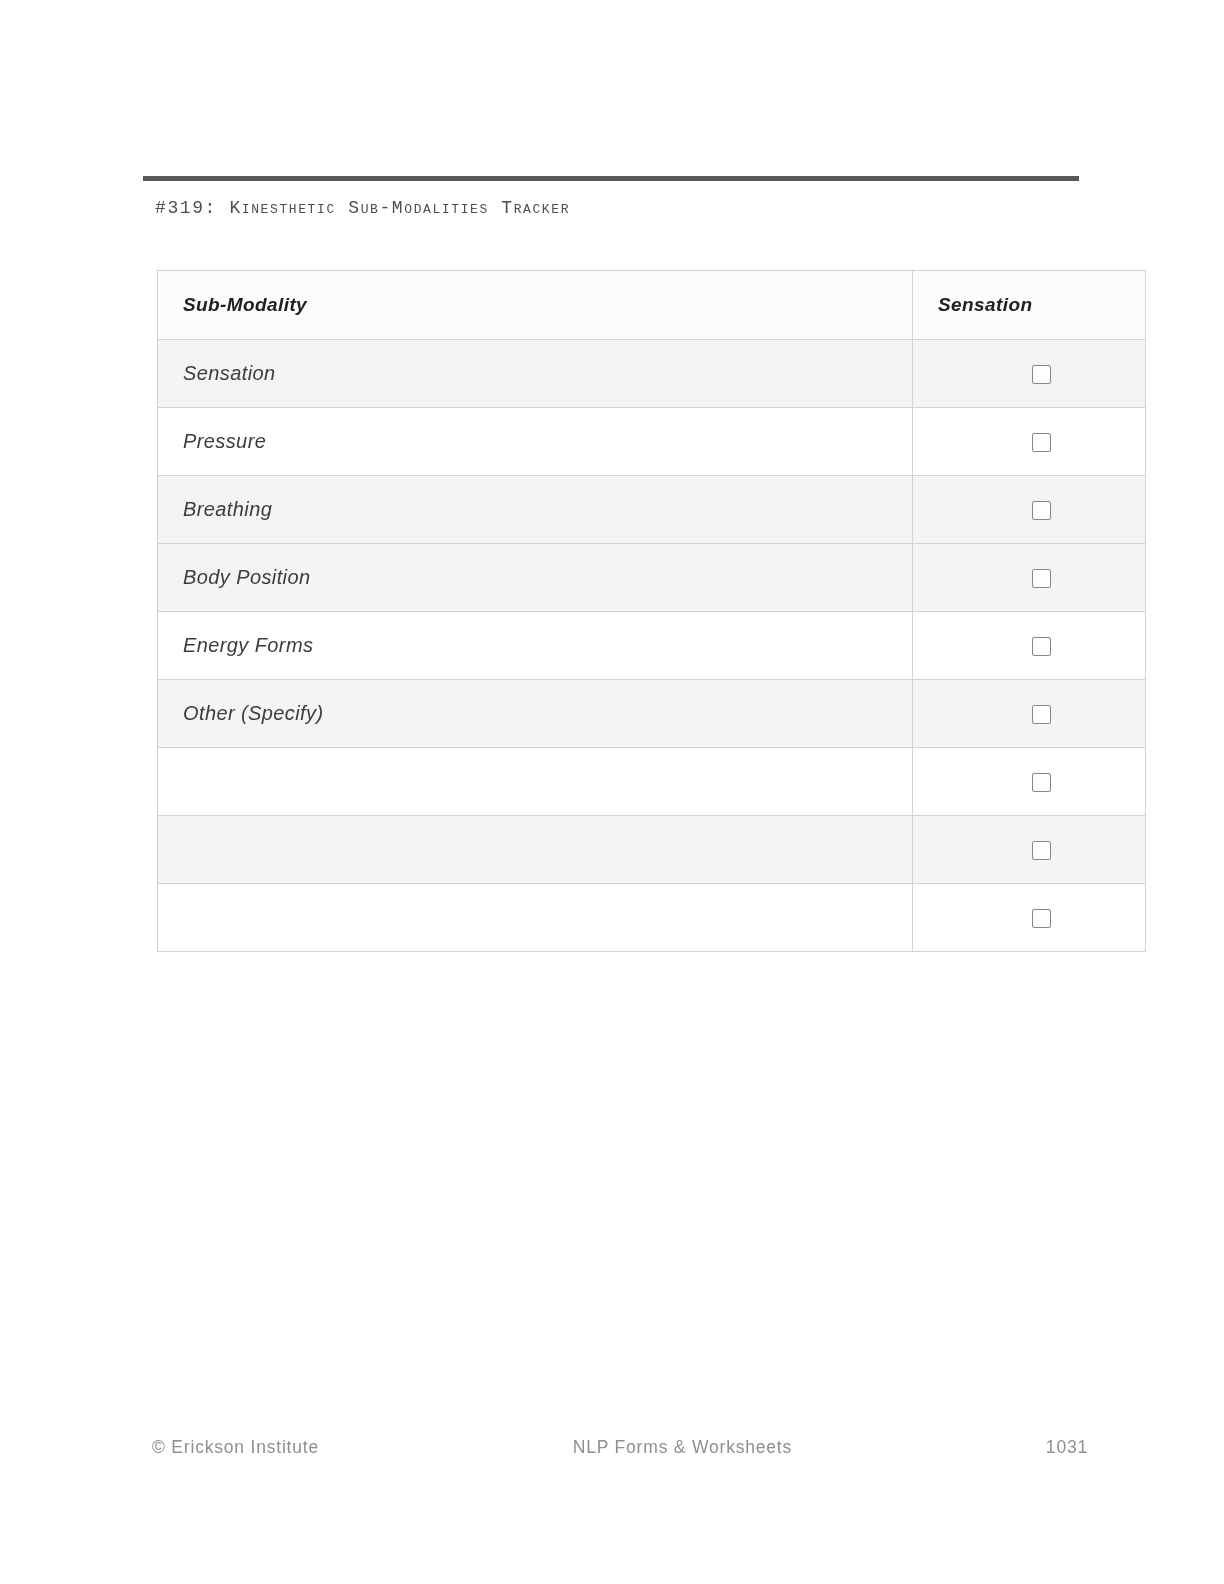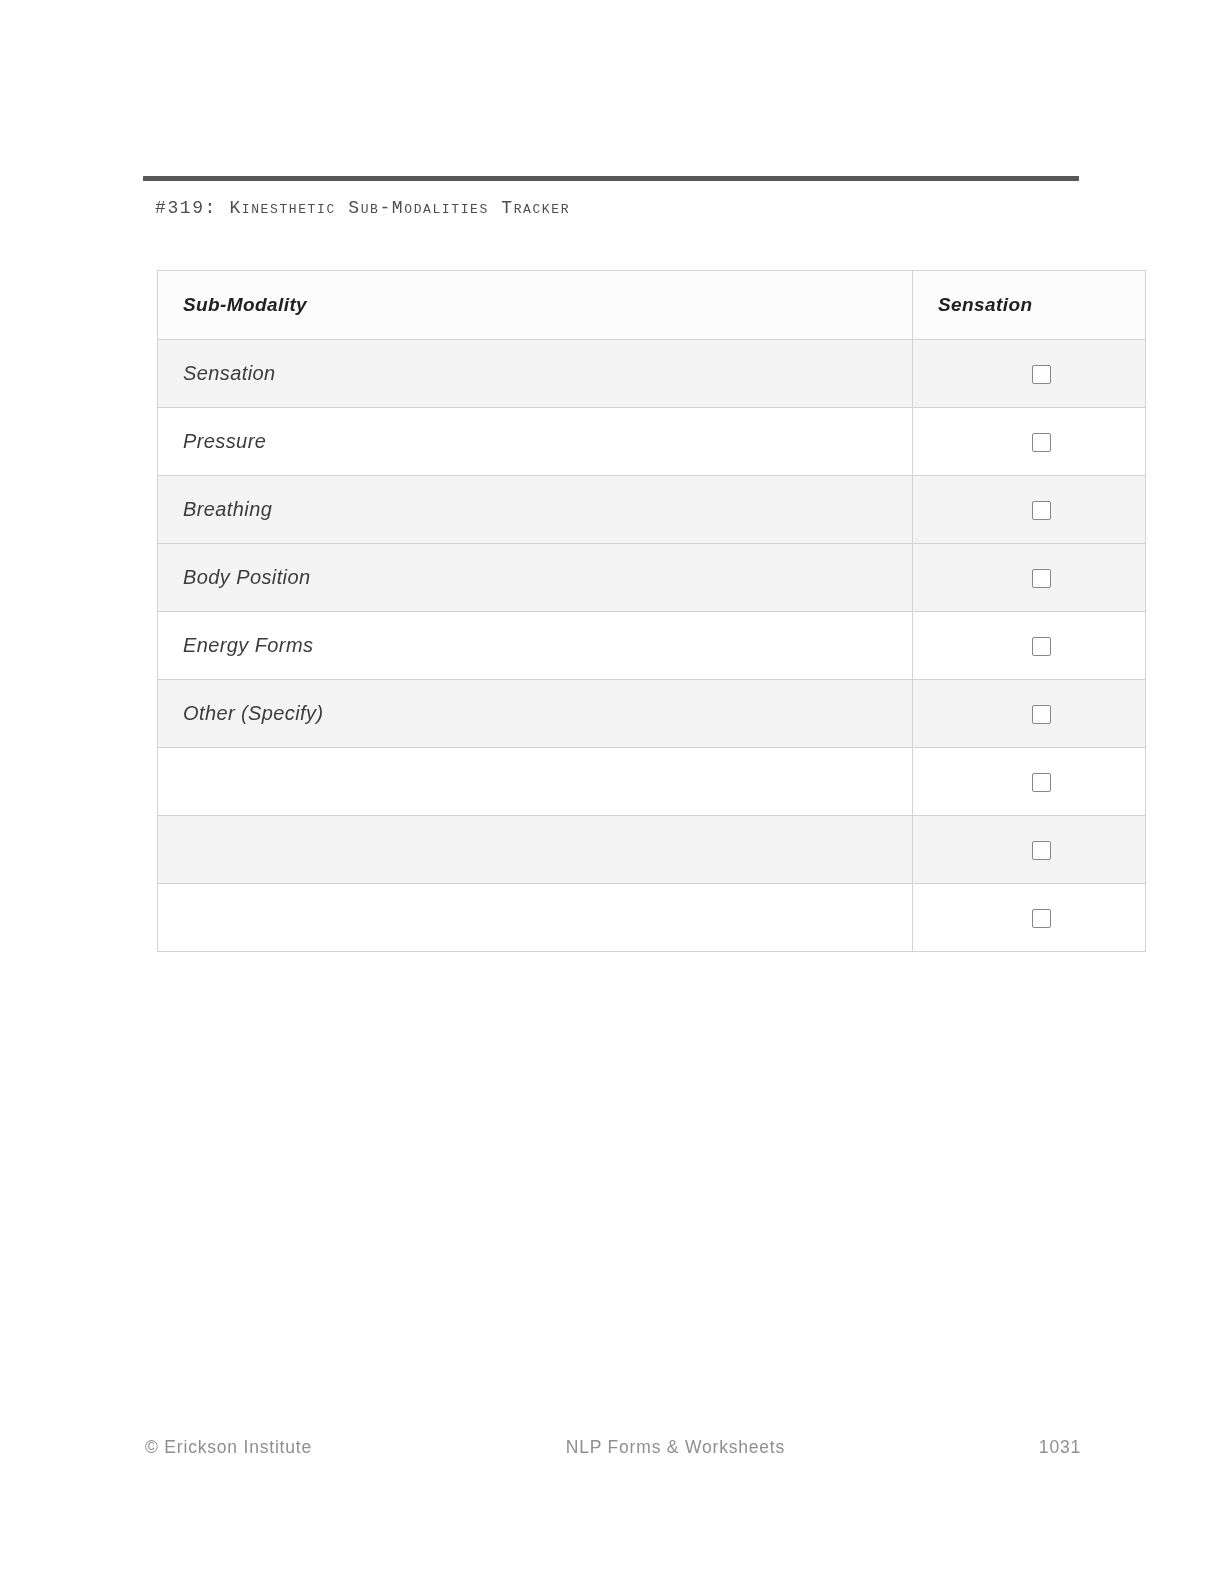--- a/index.html
+++ b/index.html
@@ -82,21 +82,21 @@
     height: 19px;
     border: 1.5px solid var(--checkbox-border, #85878a);
     border-radius: 2px;
     background: #ffffff;
     vertical-align: middle;
     box-sizing: border-box;
     cursor: pointer;
   }
   .page-footer {
     position: absolute;
-    left: 145px;
+    left: 152px;
     top: 1437px;
     width: 936px;
     display: flex;
     justify-content: space-between;
     align-items: center;
     font-size: 17.5px;
     letter-spacing: 0.8px;
     color: var(--footer-text, #8d8f92);
   }
   .page-footer .center { text-align: center; }

